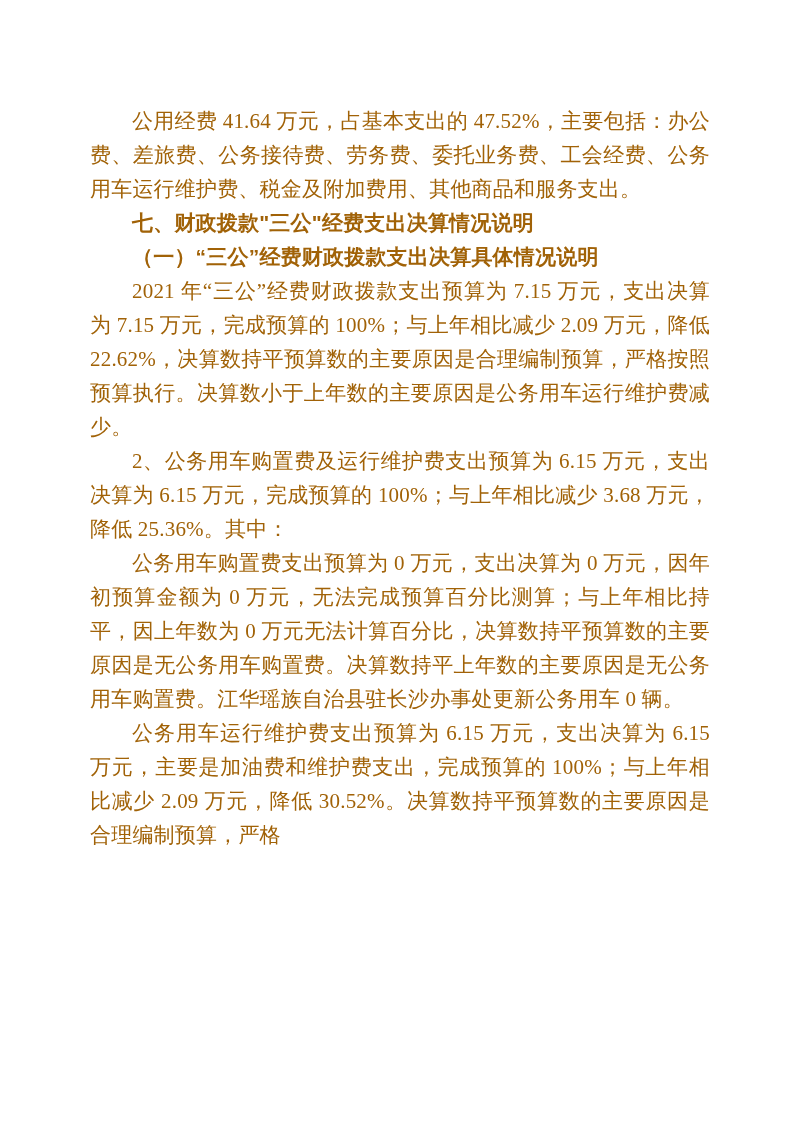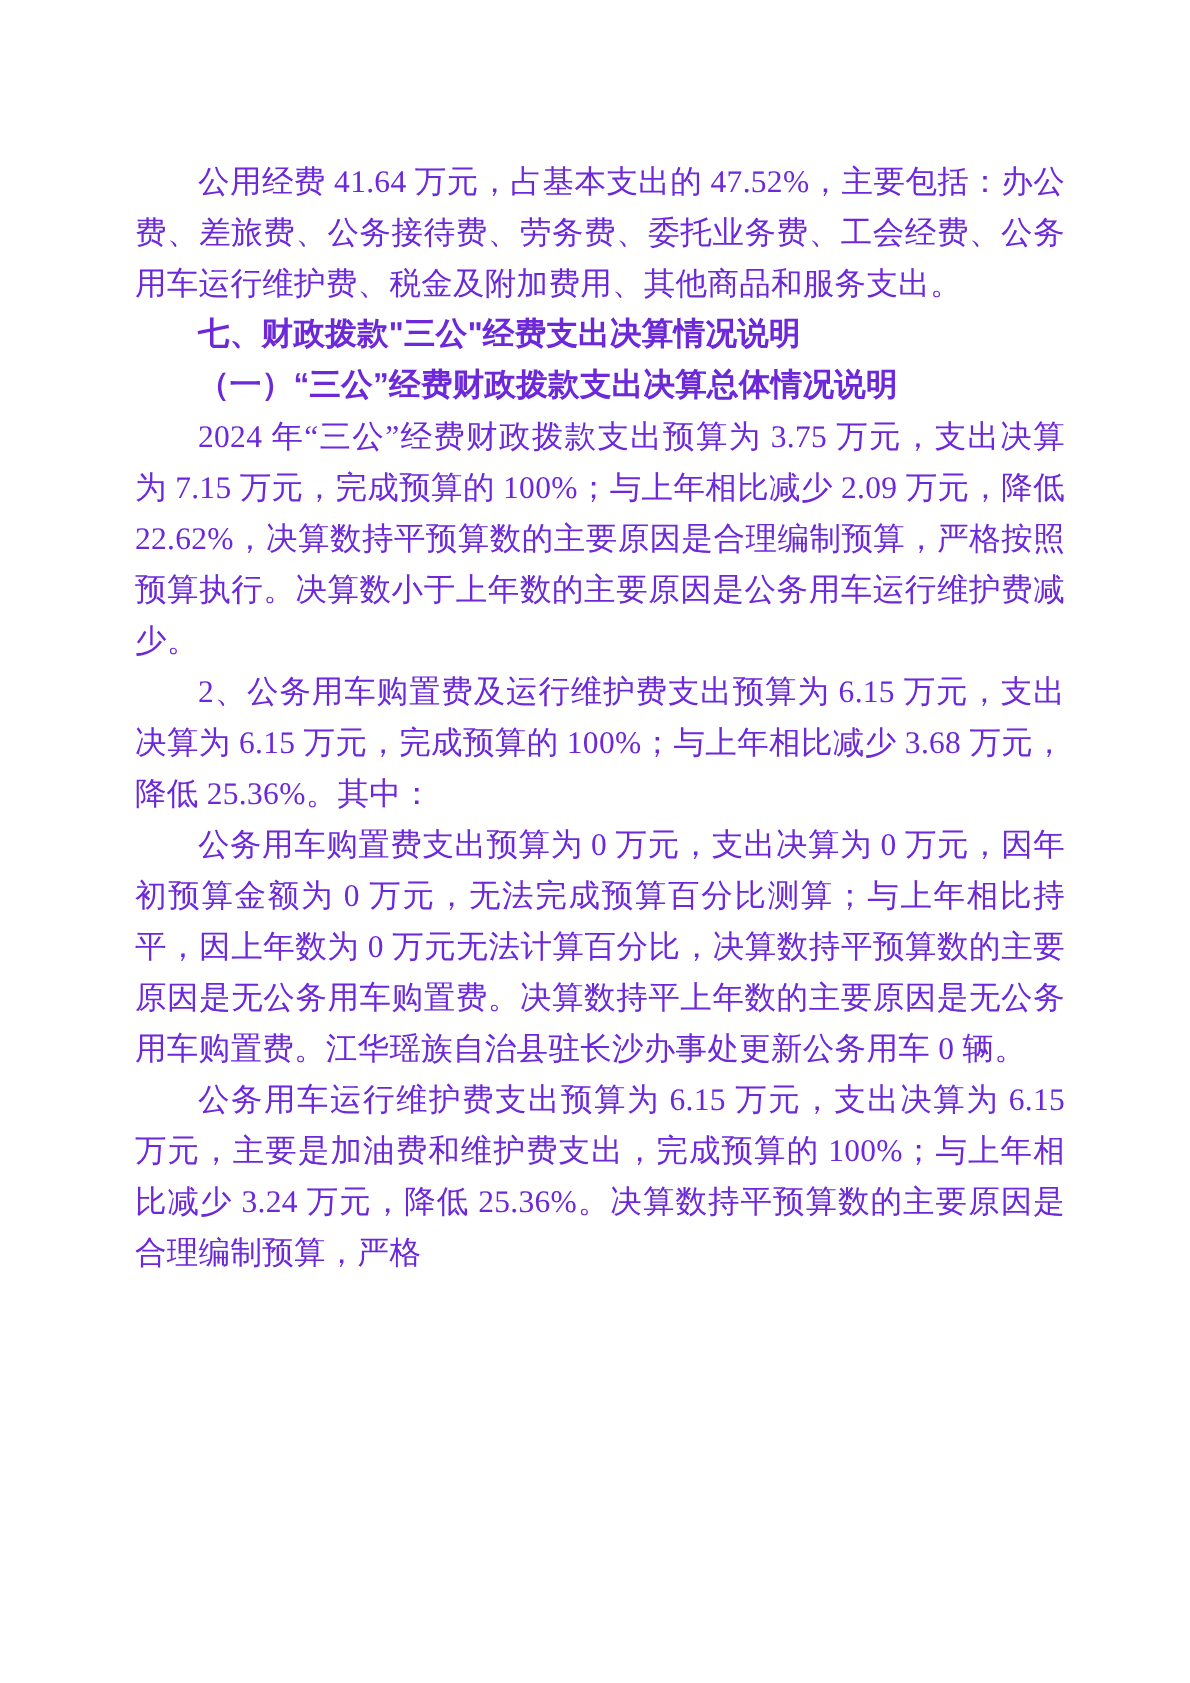--- a/index.html
+++ b/index.html
@@ -11,21 +11,21 @@
     width: 793px;
     height: 1122px;
     overflow: hidden;
   }
   .page {
     box-sizing: border-box;
     width: 793px;
     height: 1122px;
     background: #ffffff;
     padding: 104px 83px 0 90px;
-    color: #6d28d9;
+    color: #a16207;
   }
   .para {
     margin: 0;
     font-size: 21px;
     line-height: 34px;
     text-align: justify;
     text-justify: inter-ideograph;
     text-indent: 2em;
     letter-spacing: 0.2px;
     word-break: break-all;
@@ -40,24 +40,24 @@
   }
 </style>
 </head>
 <body>
 
 <div class="page">
   <p class="para body-text">公用经费 41.64 万元，占基本支出的 47.52%，主要包括：办公费、差旅费、公务接待费、劳务费、委托业务费、工会经费、公务用车运行维护费、税金及附加费用、其他商品和服务支出。</p>
 
   <p class="para heading-text">七、财政拨款"三公"经费支出决算情况说明</p>
 
-  <p class="para heading-text">（一）“三公”经费财政拨款支出决算总体情况说明</p>
+  <p class="para heading-text">（一）“三公”经费财政拨款支出决算具体情况说明</p>
 
-  <p class="para body-text">2024 年“三公”经费财政拨款支出预算为 3.75 万元，支出决算为 7.15 万元，完成预算的 100%；与上年相比减少 2.09 万元，降低 22.62%，决算数持平预算数的主要原因是合理编制预算，严格按照预算执行。决算数小于上年数的主要原因是公务用车运行维护费减少。</p>
+  <p class="para body-text">2021 年“三公”经费财政拨款支出预算为 7.15 万元，支出决算为 7.15 万元，完成预算的 100%；与上年相比减少 2.09 万元，降低 22.62%，决算数持平预算数的主要原因是合理编制预算，严格按照预算执行。决算数小于上年数的主要原因是公务用车运行维护费减少。</p>
 
 
 
   <p class="para body-text">2、公务用车购置费及运行维护费支出预算为 6.15 万元，支出决算为 6.15 万元，完成预算的 100%；与上年相比减少 3.68 万元，降低 25.36%。其中：</p>
 
   <p class="para body-text">公务用车购置费支出预算为 0 万元，支出决算为 0 万元，因年初预算金额为 0 万元，无法完成预算百分比测算；与上年相比持平，因上年数为 0 万元无法计算百分比，决算数持平预算数的主要原因是无公务用车购置费。决算数持平上年数的主要原因是无公务用车购置费。江华瑶族自治县驻长沙办事处更新公务用车 0 辆。</p>
 
-  <p class="para body-text">公务用车运行维护费支出预算为 6.15 万元，支出决算为 6.15 万元，主要是加油费和维护费支出，完成预算的 100%；与上年相比减少 3.24 万元，降低 25.36%。决算数持平预算数的主要原因是合理编制预算，严格</p>
+  <p class="para body-text">公务用车运行维护费支出预算为 6.15 万元，支出决算为 6.15 万元，主要是加油费和维护费支出，完成预算的 100%；与上年相比减少 2.09 万元，降低 30.52%。决算数持平预算数的主要原因是合理编制预算，严格</p>
 </div>
 
 </body></html>

